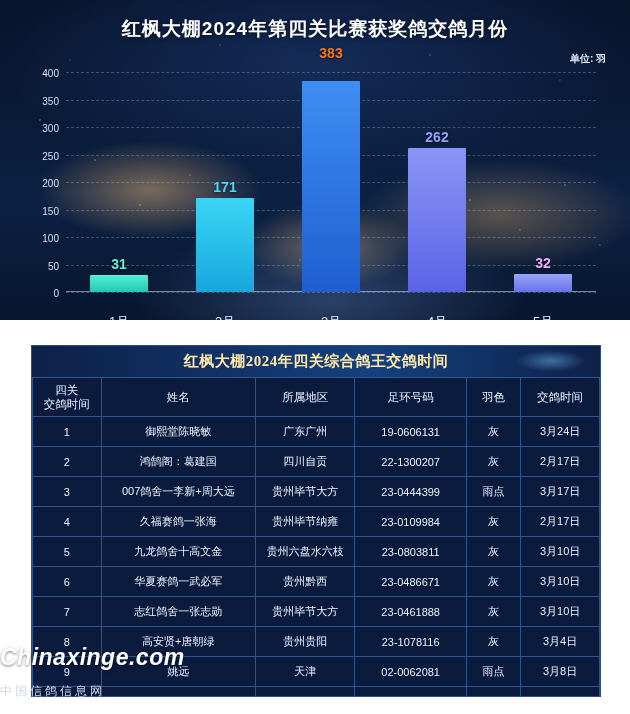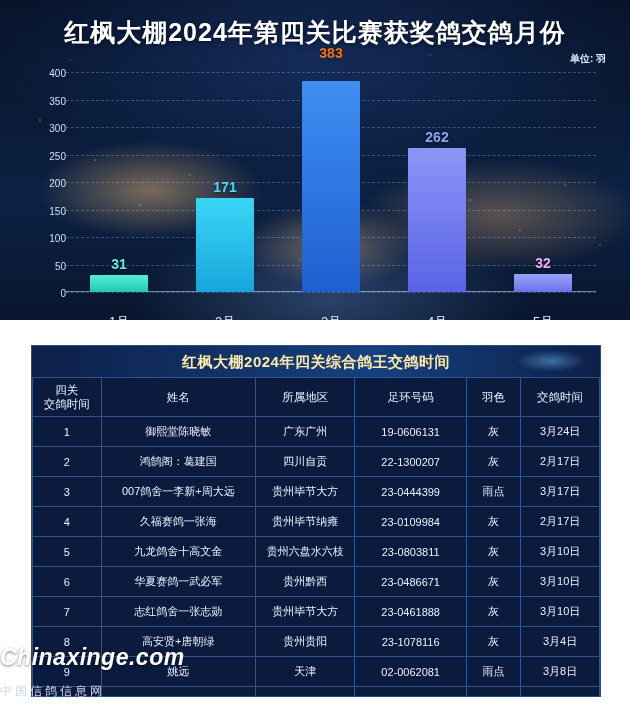--- a/index.html
+++ b/index.html
@@ -59,21 +59,21 @@
       radial-gradient(1px 1px at 430px 55px, rgba(200,225,255,.5), transparent),
       radial-gradient(1px 1px at 560px 80px, rgba(200,225,255,.4), transparent);
   }
   .chart-title {
     position: absolute;
     left: 0;
     top: 16px;
     width: 630px;
     text-align: center;
     color: #ffffff;
-    font-size: 25px;
+    font-size: 19px;
     font-weight: bold;
     letter-spacing: 1px;
     text-shadow: 0 1px 4px rgba(0,0,0,.6);
   }
   .chart-unit {
     position: absolute;
     right: 24px;
     top: 52px;
     color: #dce8f7;
     font-size: 10px;
@@ -89,20 +89,21 @@
   .gridline {
     position: absolute;
     left: 0;
     width: 100%;
     height: 0;
     border-top: 1px dashed rgba(190,215,245,.28);
   }
   .ytick {
     position: absolute;
     right: 100%;
+    margin-right: 7px;
     transform: translateY(-50%);
     color: #cfe0f3;
     font-size: 10px;
     white-space: nowrap;
   }
   .axis-base {
     position: absolute;
     left: 0;
     bottom: 0;
     width: 100%;
@@ -174,20 +175,21 @@
   .table-head-title {
     position: absolute;
     left: 0; top: 0;
     width: 100%;
     line-height: 31px;
     text-align: center;
     color: #ffe9a8;
     font-size: 15px;
     font-weight: bold;
     letter-spacing: .5px;
+    font-family: Liberation Serif, serif;
   }
   table.grid {
     width: 100%;
     border-collapse: collapse;
     table-layout: fixed;
   }
   table.grid th, table.grid td {
     border: 1px solid #2d5690;
     color: #eaf2ff;
     font-size: 11px;

